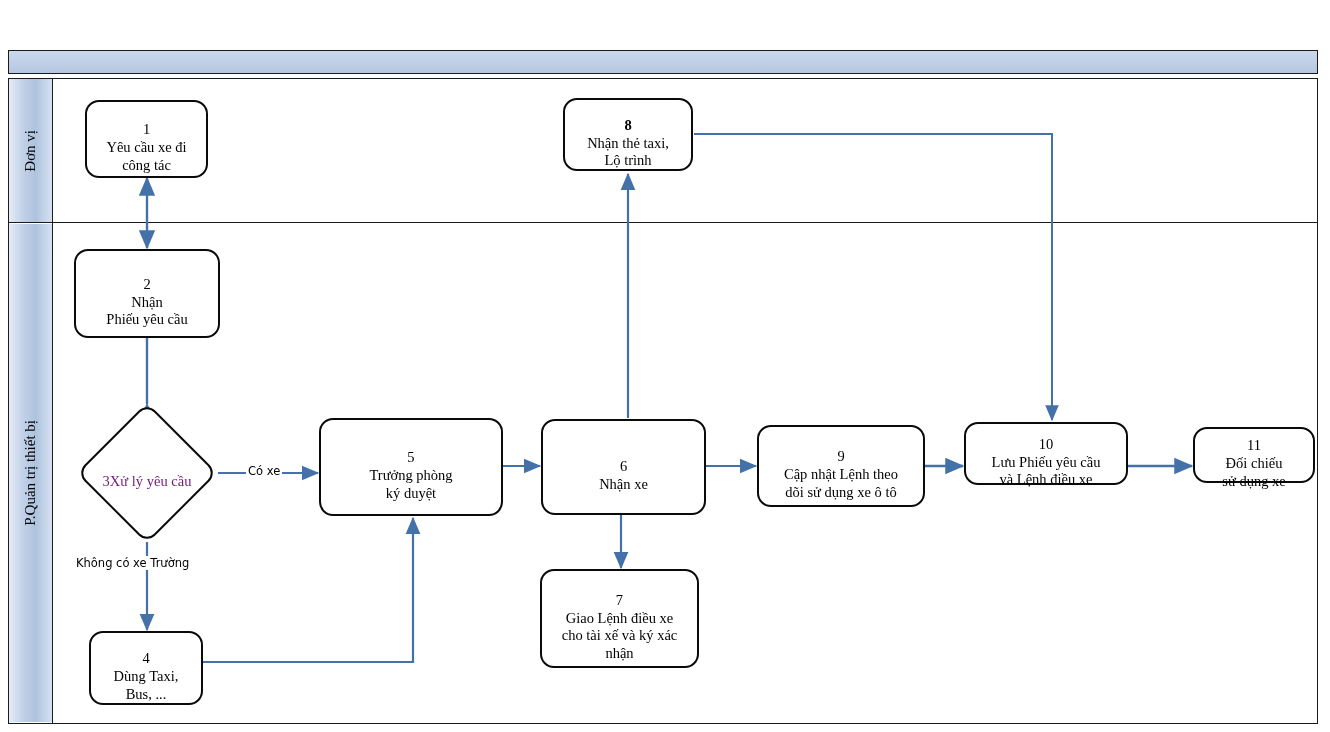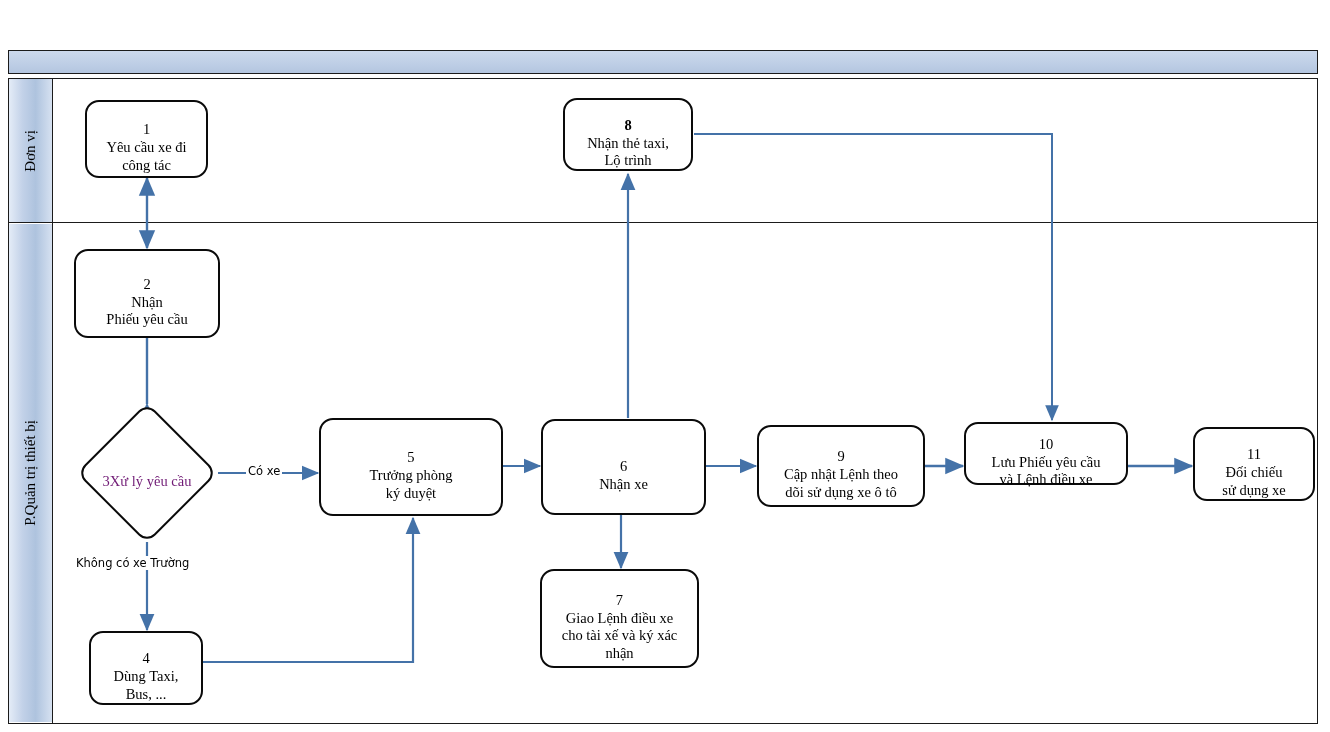--- a/index.html
+++ b/index.html
@@ -302,20 +302,20 @@
     </div>
   </div>
 
   <div class="node" id="n10" style="left:964px; top:422px; width:164px; height:63px;">
     <div class="ntxt">
       <span class="nnum">10</span><span>Lưu Phiếu yêu cầu
 và Lệnh điều xe</span>
     </div>
   </div>
 
-  <div class="node" id="n11" style="left:1193px; top:427px; width:122px; height:74px;text-align:center;">
+  <div class="node" id="n11" style="left:1193px; top:427px; width:122px; height:56px;text-align:center;">
     <div class="ntxt">
       <span class="nnum">11</span><span>Đối chiếu
 sử dụng xe</span>
     </div>
   </div>
 
 </div>
 
 </body></html>

